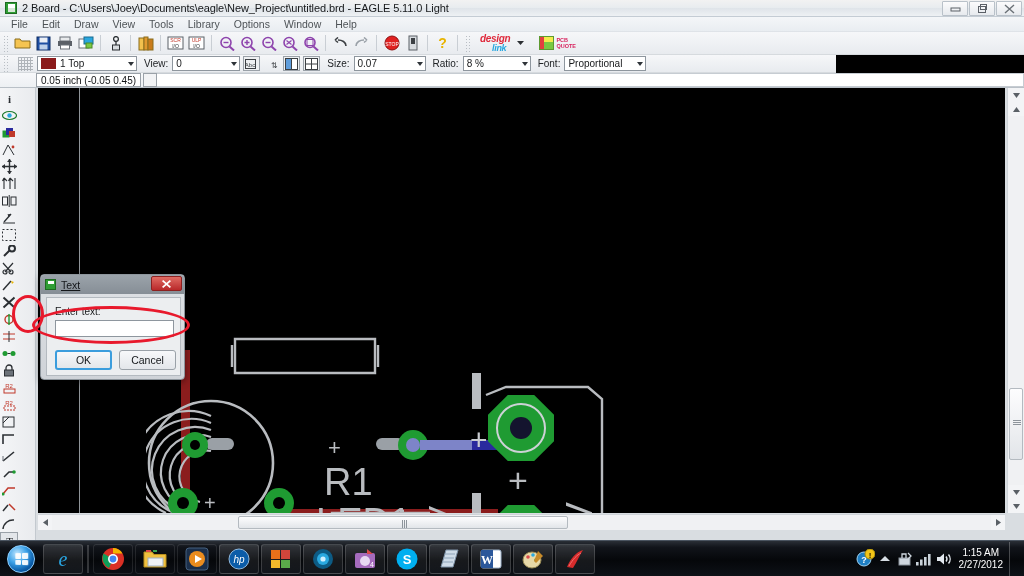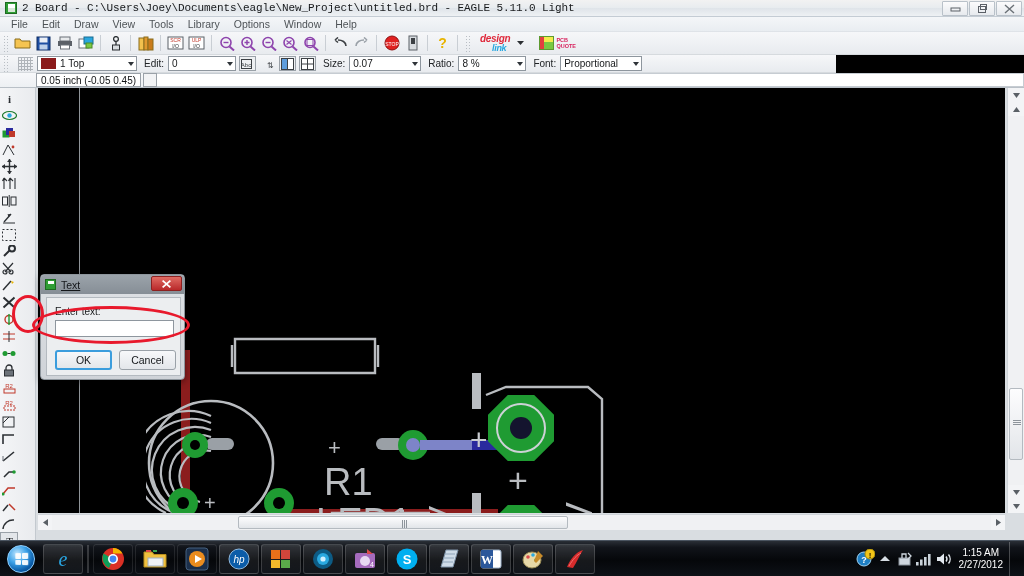--- a/index.html
+++ b/index.html
@@ -8,21 +8,21 @@
     font-family: "Liberation Sans", sans-serif;
     background: #000;
   }
   #app { position: relative; width: 1024px; height: 576px; }
 
   
   .titlebar {
     position: absolute; left: 0; top: 0; width: 1024px; height: 17px;
     background: linear-gradient(to bottom, #f2f2f2 0%, #e8ecef 48%, #dfe4e9 52%, #eef1f4 100%);
     border-bottom: 1px solid #c4ccd4;
-    display: flex; align-items: center; font-family: Liberation Mono, monospace;
+    display: flex; align-items: center;
   }
   .tb-icon {
     width: 12px; height: 12px; margin-left: 5px; margin-right: 5px;
     background: #2f9e35; border: 1px solid #1d6b21; position: relative; flex: none;
   }
   .tb-icon:after {
     content: ""; position: absolute; left: 2px; top: 1px; width: 7px; height: 4px;
     background: #fff;
   }
   .tb-icon:before {
@@ -491,21 +491,21 @@
   <div class="toolbar2">
     <div class="grip"></div>
     <div class="grid-ic"></div>
 
     <div class="combo" style="width:100px;">
       <div class="swatch" id="layerswatch" style="background: rgb(139, 26, 26);"></div>
       <span>1 Top</span>
       <span class="arrow"></span>
     </div>
 
-    <div class="plabel">Edit:</div>
+    <div class="plabel">View:</div>
     <div class="combo" style="width:68px;">
       <span>0</span>
       <span class="arrow"></span>
     </div>
 
     <div class="pbtn">
       <svg width="14" height="12">
           <rect x="0.5" y="1.5" width="10" height="9" fill="none" stroke="#3c4044"></rect>
           <text x="5" y="9" font-size="6" text-anchor="middle" fill="#3c4044" font-family="Liberation Sans">Abc</text>
         </svg>

